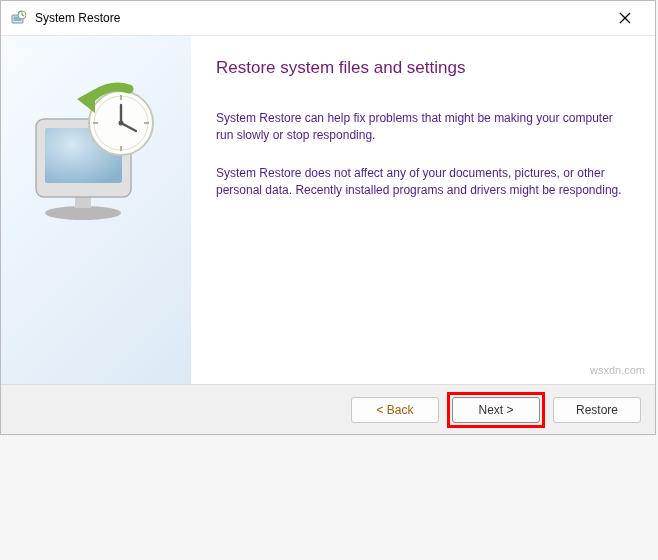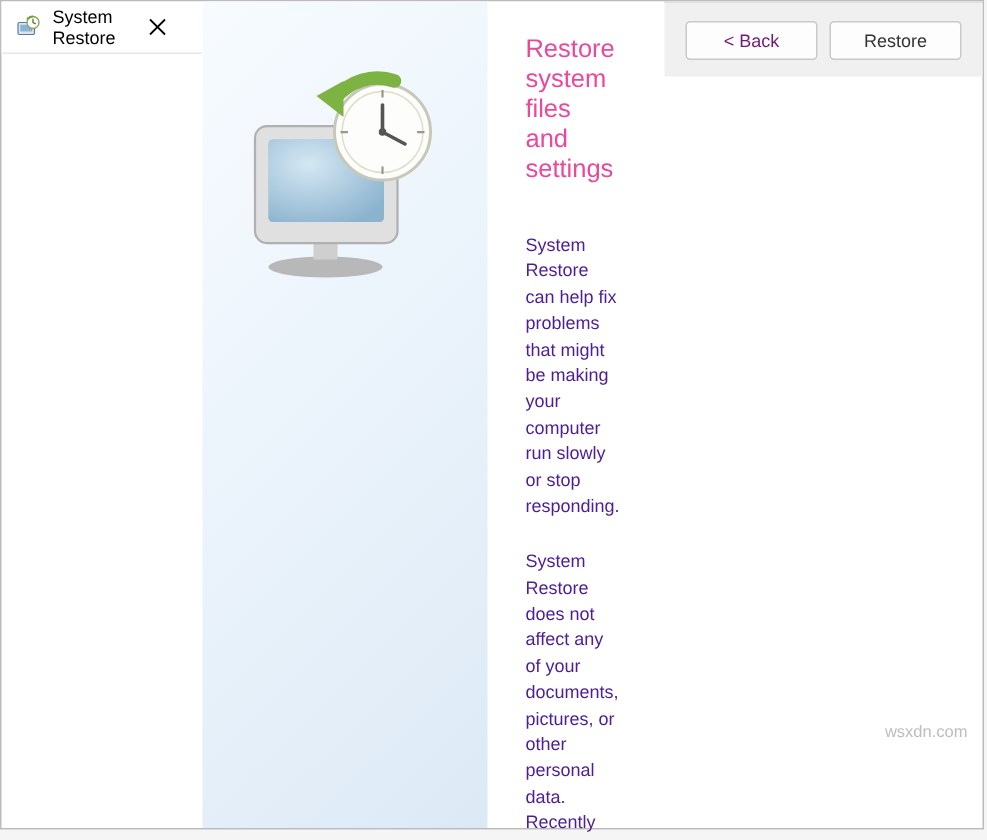--- a/index.html
+++ b/index.html
@@ -9,25 +9,25 @@
       font-family: "Segoe UI", Tahoma, sans-serif;
     }
     body {
       width: 658px;
       height: 560px;
       background: #f5f5f5;
       overflow: hidden;
     }
     .window {
       width: 656px;
-      height: 553px;
+      height: 435px;
       background: #fff;
       border: 1px solid #bbb;
       display: flex;
-      flex-direction: row;
+      flex-direction: column;
       position: relative;
     }
     .titlebar {
       height: 35px;
       display: flex;
       align-items: center;
       padding: 0 10px;
       border-bottom: 1px solid #e8e8e8;
       background: #fff;
     }
@@ -69,21 +69,21 @@
       position: relative;
     }
     .main {
       flex: 1;
       padding: 22px 30px 10px 25px;
       color: #333;
     }
     .main h1 {
       font-size: 17px;
       font-weight: 400;
-      color: #ec4899;
+      color: #701a75;
       margin-bottom: 32px;
     }
     .main p {
       font-size: 12px;
       color: #4c1d95;
       line-height: 1.45;
       margin-bottom: 20px;
     }
     .footer {
       height: 50px;
@@ -100,21 +100,21 @@
       height: 26px;
       font-size: 12px;
       color: #333;
       background: #fdfdfd;
       border: 1px solid #c9c9c9;
       border-radius: 3px;
       cursor: pointer;
       padding: 0 12px;
     }
     .btn.disabled {
-      color: #701a75;
+      color: #a16207;
       cursor: default;
     }
     .btn-highlight-wrap {
       border: 3px solid #ff0000;
       display: inline-flex;
       align-items: center;
       padding: 2px;
     }
     .btn-next {
       border: 1px solid #8a8a8a;
@@ -193,18 +193,21 @@
 
     <div class="main">
       <h1>Restore system files and settings</h1>
       <p>System Restore can help fix problems that might be making your computer run slowly or stop responding.</p>
       <p>System Restore does not affect any of your documents, pictures, or other personal data. Recently installed programs and drivers might be responding.</p>
     </div>
   </div>
 
   <div class="footer">
     <button class="btn disabled" disabled="">&lt; Back</button>
+    <span class="btn-highlight-wrap">
+      <button class="btn btn-next">Next &gt;</button>
+    </span>
     <button class="btn">Restore</button>
   </div>
 
   <div class="watermark">wsxdn.com</div>
 
 </div>
 
 </body></html>

